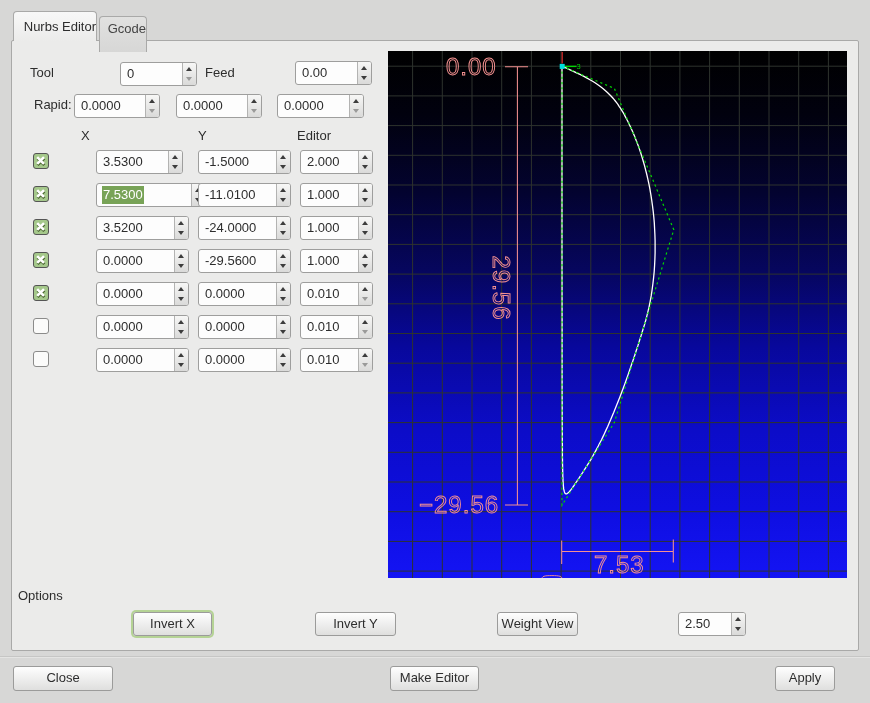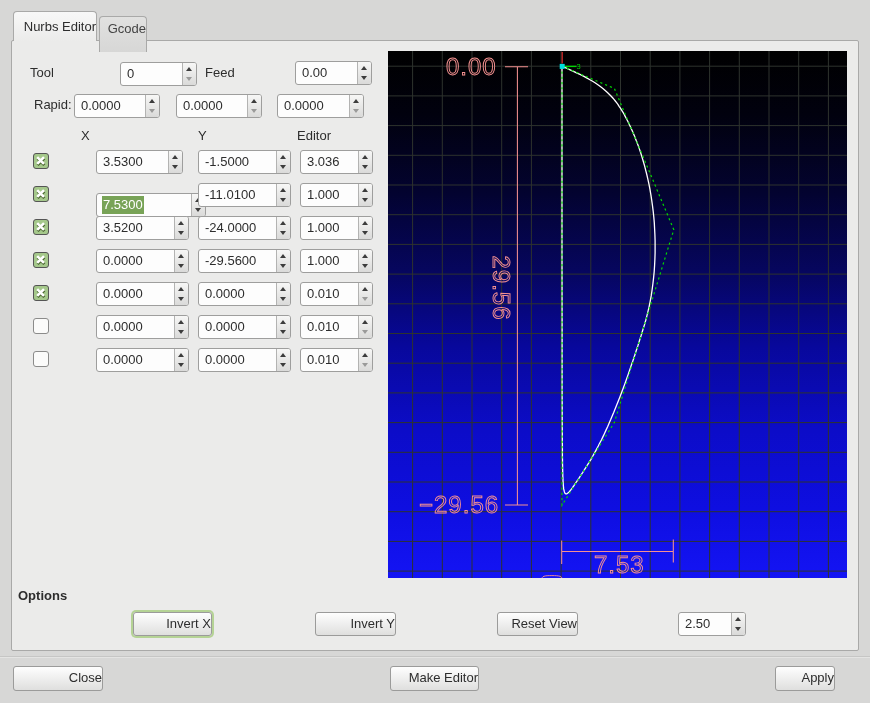--- a/index.html
+++ b/index.html
@@ -12,21 +12,21 @@
 .sp .v{position:absolute;left:6px;top:3px;z-index:2}
 .sp .sel{background:#78a357;color:#fff;padding:1px 1px 2px 1px;left:5px;top:2px}
 .sb{position:absolute;right:0;top:0;bottom:0;width:14px;background:linear-gradient(#f7f7f6,#dadad9);border-left:1px solid #b3b3b2;border-radius:0 2px 2px 0}
 .ua,.da{position:absolute;left:3px;width:0;height:0;border-left:3.5px solid transparent;border-right:3.5px solid transparent}
 .ua{top:4px;border-bottom:4.5px solid #3c3c3c}
 .da{bottom:4px;border-top:4.5px solid #3c3c3c}
 .da.dim{border-top-color:#9a9a99}
 .cb{position:absolute;width:16px;height:16px;border:1px solid #8b8b8a;border-radius:3px;background:#fbfbfa}
 .cb.on{background:#a5c88b;border:1px solid #555;}
 .cb svg{position:absolute;left:-1px;top:-1px}
-.btn{position:absolute;height:24px;background:linear-gradient(#fefefe,#dfdfde);border:1px solid #9b9b9a;border-radius:3px;text-align:right;line-height:21px}
+.btn{position:absolute;height:24px;background:linear-gradient(#fefefe,#dfdfde);border:1px solid #9b9b9a;border-radius:3px;text-align:center;line-height:21px}
 .focus{box-shadow:0 0 0 2px #b5d395}
 #sep{position:absolute;left:0;top:656px;width:870px;border-top:1px solid #c6c6c5;border-bottom:1px solid #e4e4e3}
 </style></head><body>
 <div id="win">
 <div id="page"></div>
 <div id="tab1" class="tab">Nurbs Editor</div>
 <div id="tab2" class="tab">Gcode</div>
 <span class="lbl" style="left:30px;top:65px">Tool</span>
 <div class="sp" style="left:120px;top:62px;width:77px">
       <span class="v">0</span>
@@ -82,33 +82,33 @@
       </span>
     </div>
 <div class="sp" style="left:198px;top:150px;width:93px">
       <span class="v">-1.5000</span>
       <span class="sb">
         <b class="ua"></b>
         <b class="da"></b>
       </span>
     </div>
 <div class="sp" style="left:300px;top:150px;width:73px">
-      <span class="v">3.036</span>
+      <span class="v">2.000</span>
       <span class="sb">
         <b class="ua"></b>
         <b class="da"></b>
       </span>
     </div>
 <span class="cb on" style="left:33px;top:186px">
       <svg width="15" height="15" viewBox="0 0 15 15">
         <path d="M5.6 6.4L10.4 11.2M10.4 6.4L5.6 11.2" stroke="#4a662f" stroke-width="2.7" stroke-linecap="square"></path>
         <path d="M5.1 5.1L10.1 10.1M10.1 5.1L5.1 10.1" stroke="#ffffff" stroke-width="2.5" stroke-linecap="square"></path>
       </svg>
     </span>
-<div class="sp" style="left:96px;top:193px;width:110px">
+<div class="sp" style="left:96px;top:183px;width:110px">
       <span class="v sel">7.5300</span>
       <span class="sb">
         <b class="ua"></b>
         <b class="da"></b>
       </span>
     </div>
 <div class="sp" style="left:198px;top:183px;width:93px">
       <span class="v">-11.0100</span>
       <span class="sb">
         <b class="ua"></b>
@@ -270,27 +270,27 @@
 <path d="M153.8 528.5C153.8 525.1 156.3 524.6 163.9 524.6C171.5 524.6 174.2 525.2 174.2 528.5" fill="none"></path>
 <text transform="translate(105.2 204.5) rotate(90)" x="0" y="0">29.56</text>
 </g>
 <polyline points="174.0,15.2 179.5,17.6 184.3,19.8 188.6,21.8 192.5,23.7 195.9,25.4 199.1,27.1 201.9,28.7 204.6,30.3 207.0,31.8 209.2,33.3 211.3,34.8 213.3,36.3 215.2,37.7 216.9,39.2 218.6,40.7 220.2,42.2 221.7,43.7 223.2,45.2 224.6,46.8 226.0,48.4 227.3,50.0 228.6,51.7 229.9,53.4 231.1,55.3 232.4,57.2 233.6,59.1 234.9,61.2 236.1,63.3 237.3,65.6 238.6,68.0 239.9,70.5 241.2,73.2 242.5,76.1 243.9,79.1 245.3,82.3 246.8,85.8 248.2,89.5 249.7,93.2 251.1,97.1 252.5,101.2 253.8,105.4 255.1,109.7 256.4,114.2 257.6,118.8 258.8,123.5 259.9,128.4 261.0,133.4 262.0,138.6 262.9,143.9 263.7,149.2 264.5,154.8 265.2,160.4 265.8,166.1 266.3,171.9 266.6,177.8 266.9,183.7 267.1,189.8 267.1,195.9 267.1,202.0 266.9,208.1 266.6,214.3 266.2,220.5 265.6,226.6 264.9,232.7 264.1,238.8 263.2,244.9 262.1,250.8 260.9,256.7 259.5,262.4 258.1,268.1 256.5,273.6 254.8,279.0 253.2,284.3 251.5,289.5 249.9,294.7 248.2,299.7 246.6,304.7 245.0,309.5 243.3,314.3 241.7,319.0 240.1,323.6 238.5,328.2 236.9,332.6 235.3,337.0 233.7,341.2 232.1,345.4 230.5,349.5 228.9,353.5 227.3,357.4 225.8,361.2 224.2,365.0 222.7,368.6 221.1,372.2 219.6,375.7 218.0,379.1 216.5,382.4 215.0,385.6 213.5,388.8 211.9,391.8 210.4,394.8 208.9,397.6 207.4,400.4 205.9,403.1 204.4,405.7 203.0,408.3 201.5,410.7 200.0,413.1 198.6,415.3 197.3,417.4 196.0,419.4 194.8,421.3 193.6,423.1 192.5,424.8 191.5,426.4 190.5,427.9 189.5,429.4 188.6,430.7 187.7,432.0 186.9,433.2 186.1,434.4 185.3,435.5 184.6,436.5 183.9,437.5 183.2,438.4 182.5,439.2 181.9,440.0 181.3,440.7 180.7,441.3 180.1,441.8 179.6,442.2 179.0,442.6 178.5,442.8 178.0,442.8 177.5,442.7 177.1,442.3 176.6,441.5 176.2,440.2 175.7,437.9 175.3,434.1 175.3,434.1 175.3,433.5 175.2,432.8 175.2,432.1 175.1,431.2 175.1,430.4 175.0,429.4 175.0,428.4 174.9,427.2 174.9,426.0 174.8,424.6 174.8,423.0 174.7,421.3 174.7,419.4 174.6,417.2 174.6,414.7 174.5,411.9 174.5,408.7 174.4,404.9 174.4,400.5 174.4,395.1 174.3,388.7 174.3,380.7 174.2,370.5 174.2,357.2 174.1,338.9 174.1,312.5 174.1,270.7 174.0,194.9 174.0,15.2" fill="none" stroke="#ffffff" stroke-width="1.3"></polyline>
 <path d="M174.0 15.2 L226.4 37.5 L285.8 178.7 L226.3 371.6 L174.0 454.2 L174.0 15.2" fill="none" stroke="#00d800" stroke-width="1.2" stroke-dasharray="2.2 3"></path>
 <path d="M174.2 1V12.5" stroke="#dd2a2a" stroke-width="1.2"></path>
 <path d="M174 15.4H188.5" stroke="#00d800" stroke-width="1.4"></path>
 <text x="188.5" y="18" font-family="'Liberation Sans',sans-serif" font-size="7.5px" fill="#00d800" stroke="none">3</text>
 <rect x="171.7" y="12.9" width="5" height="5" fill="#00dede"></rect>
 </svg>
-<span class="lbl" style="left:18px;top:588px;font-weight:bold">Options</span>
+<span class="lbl" style="left:18px;top:588px;font-weight:normal">Options</span>
 <div class="btn focus" style="left:133px;top:612px;width:79px">Invert X</div>
 <div class="btn" style="left:315px;top:612px;width:81px">Invert Y</div>
-<div class="btn" style="left:497px;top:612px;width:81px">Reset View</div>
+<div class="btn" style="left:497px;top:612px;width:81px">Weight View</div>
 <div class="sp" style="left:678px;top:612px;width:68px">
       <span class="v">2.50</span>
       <span class="sb">
         <b class="ua"></b>
         <b class="da"></b>
       </span>
     </div>
 <div id="sep"></div>
-<div class="btn" style="left:13px;top:666px;width:90px;height:25px;line-height:22px">Close</div>
+<div class="btn" style="left:13px;top:666px;width:100px;height:25px;line-height:22px">Close</div>
 <div class="btn" style="left:390px;top:666px;width:89px;height:25px;line-height:22px">Make Editor</div>
 <div class="btn" style="left:775px;top:666px;width:60px;height:25px;line-height:22px">Apply</div>
 </div>
 </body></html>

